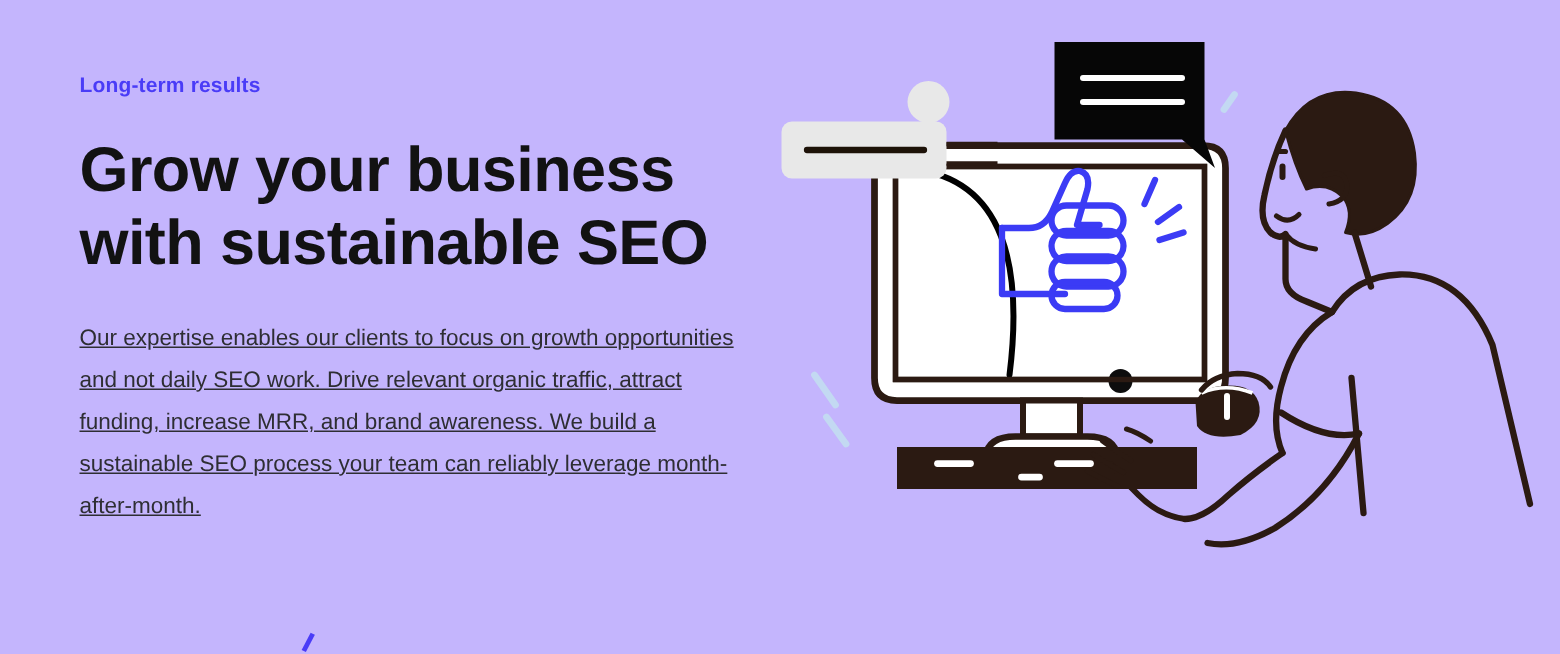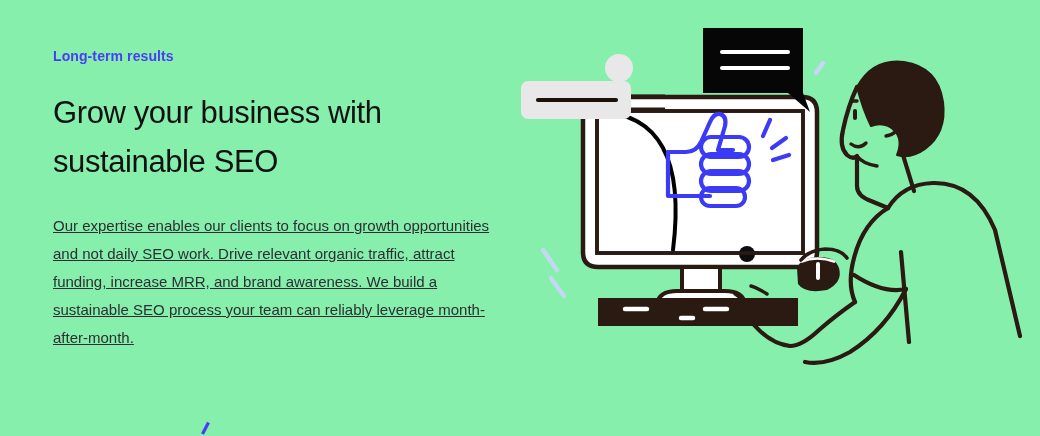--- a/index.html
+++ b/index.html
@@ -9,42 +9,42 @@
     background: #ffffff;
   }
   body {
     font-family: "Liberation Sans", sans-serif;
     -webkit-font-smoothing: antialiased;
   }
   .page {
     position: relative;
     width: 1040px;
     height: 436px;
-    background: #86efac;
+    background: #c4b5fd;
     overflow: hidden;
   }
 
   
   .copy {
     position: absolute;
     left: 53px;
     top: 46px;
     width: 452px;
   }
   .eyebrow {
     font-size: 14px;
     font-weight: 700;
     letter-spacing: .1px;
     color: #4a3cf7;
     margin: 0 0 22px 0;
     line-height: 20px;
   }
   .headline {
-    font-size: 31px;
-    font-weight: 400;
+    font-size: 42px;
+    font-weight: 700;
     line-height: 49px;
     letter-spacing: -0.4px;
     color: #121212;
     margin: 0 0 26px 0;
   }
   .body-copy {
     font-size: 15px;
     font-weight: 400;
     line-height: 28px;
     color: #2e2e33;

